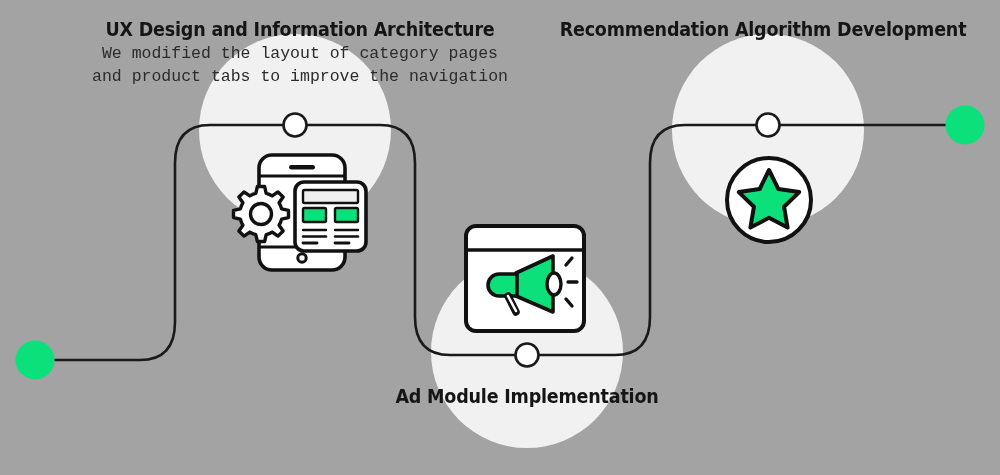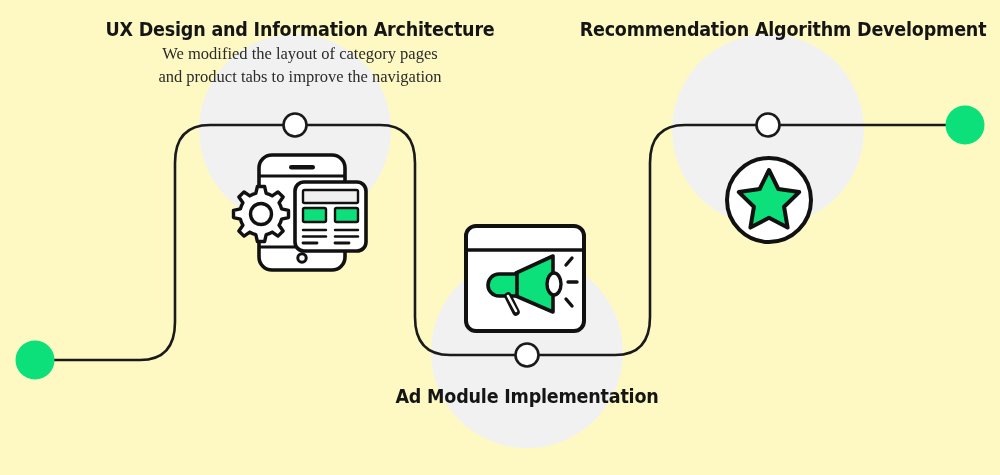--- a/index.html
+++ b/index.html
@@ -7,21 +7,21 @@
     padding: 0;
     background: #ffffff;
   }
   body {
     font-family: "Liberation Sans", sans-serif;
   }
   #infographic {
     position: relative;
     width: 1000px;
     height: 475px;
-    background: #fef9c3;
+    background: #a3a3a3;
     overflow: hidden;
   }
   .flow-svg {
     position: absolute;
     left: 0;
     top: 0;
     width: 1000px;
     height: 475px;
   }
   .text-block {
@@ -33,30 +33,30 @@
     font-family: "DejaVu Sans Condensed", "Liberation Sans Narrow", "Liberation Sans", sans-serif;
     font-weight: bold;
     font-size: 19.5px;
     letter-spacing: -0.2px;
     line-height: 1.25;
     margin: 0 0 1px 0;
     color: #151515;
     white-space: nowrap;
   }
   .step-desc {
-    font-family: Liberation Serif, serif;
+    font-family: Liberation Mono, monospace;
     font-size: 16.5px;
     line-height: 1.35;
     margin: 0;
     color: #2b2b2b;
   }
   .step-desc span { display: block; white-space: nowrap; }
 
   #block-ux     { left: 80px;  top: 18px;  width: 440px; }
-  #block-rec    { left: 568px; top: 18px;  width: 430px; }
+  #block-rec    { left: 548px; top: 18px;  width: 430px; }
   #block-ad     { left: 367px; top: 385px; width: 320px; }
 
   .icon-layer { position: absolute; left: 0; top: 0; width: 1000px; height: 475px; }
 </style>
 </head>
 <body>
 
 <div id="infographic">
 
   <svg class="flow-svg" viewBox="0 0 1000 475">

